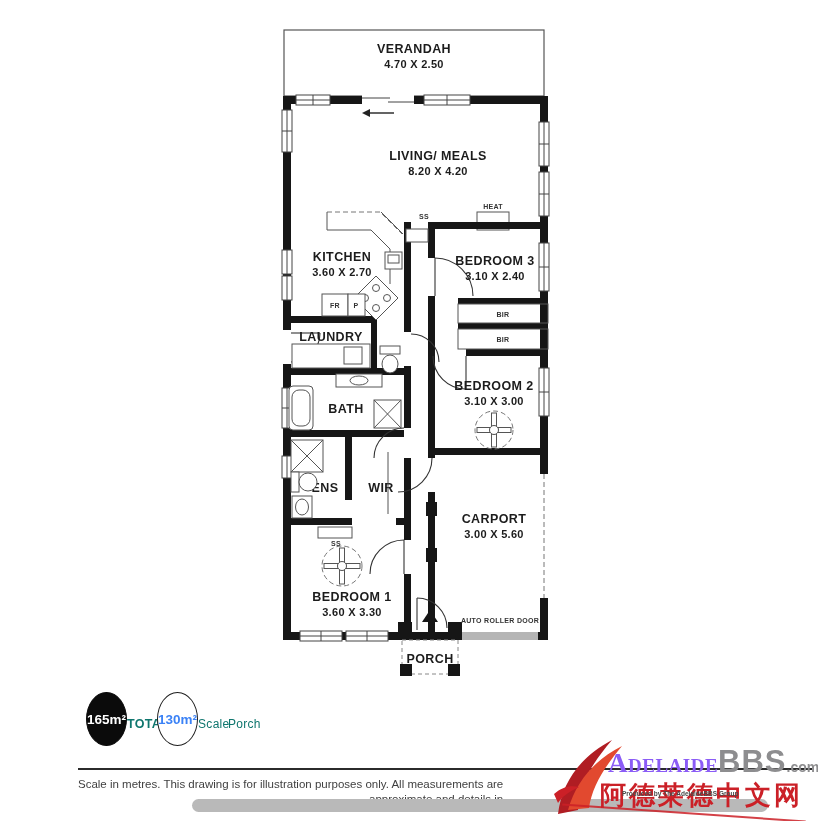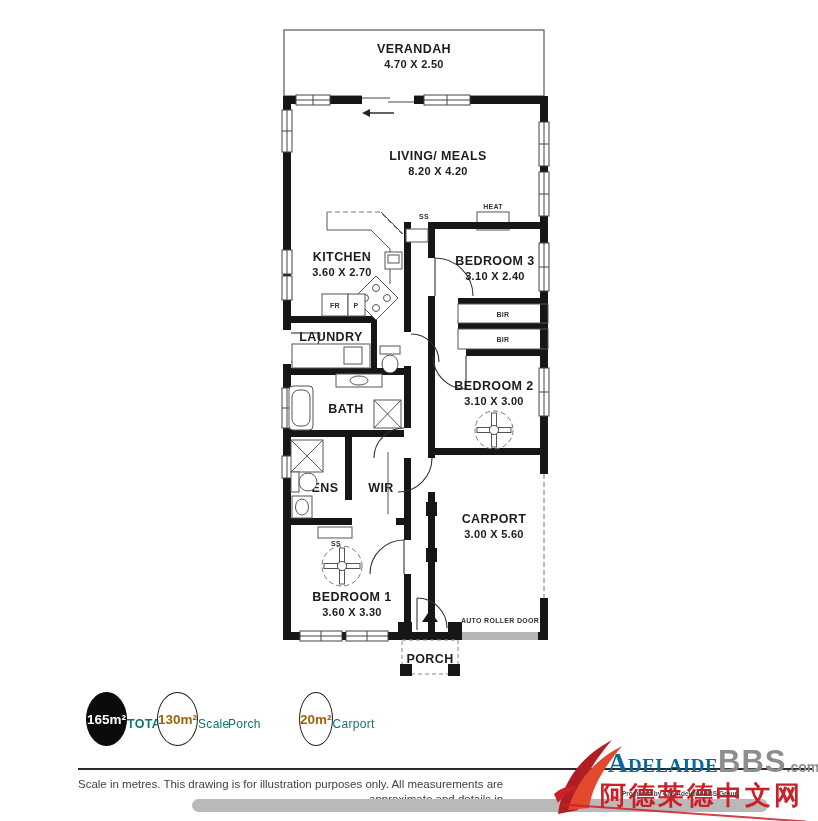--- a/index.html
+++ b/index.html
@@ -13,35 +13,35 @@
   .fix{fill:#ffffff;stroke:#555;stroke-width:1;}
   .fixl{stroke:#555;stroke-width:1;fill:none;}
   .win{fill:#ffffff;stroke:#444;stroke-width:1;}
   .thin{stroke:#444;stroke-width:1;}
   .arc{stroke:#333;stroke-width:1.1;fill:none;}
   .dash{stroke:#777;stroke-width:1;fill:none;stroke-dasharray:5 3;}
 
   .legend{position:absolute;left:86px;top:692px;display:flex;gap:15px;}
   .legend-item{width:56px;display:flex;flex-direction:row;align-items:center;}
   .legend-circle{width:52px;height:52px;border-radius:50%;border:1.5px solid #1d1d1d;background:#fff;
-      display:flex;align-items:center;justify-content:center;font-size:13.5px;font-weight:700;color:#a16207;}
+      display:flex;align-items:center;justify-content:center;font-size:13.5px;font-weight:700;color:#3b82f6;}
   .legend-circle.filled{background:#0b0b0b;color:#ffffff;border-color:#0b0b0b;}
   .legend-label{margin-top:9px;font-size:12px;color:#0f766e;letter-spacing:.3px;}
   .legend-label.total{font-weight:700;font-size:12.5px;}
 
   .divider{position:absolute;left:78px;top:768px;width:734px;height:2px;background:#2b2b2b;}
   .disclaimer{position:absolute;left:78px;top:777px;font-size:11.5px;line-height:15px;color:#3f3f3f;text-align:right;}
   .redact-bar{position:absolute;left:192px;top:799px;width:576px;height:13px;border-radius:6.5px;
       background:#b9b9b9;z-index:5;}
 
   .watermark{position:absolute;left:552px;top:732px;width:266px;height:89px;z-index:6;}
   .wm-flame{position:absolute;left:0;top:0;width:72px;height:88px;}
   .wm-brand{position:absolute;left:56px;top:12px;white-space:nowrap;}
   .wm-adelaide{font-family:"Liberation Serif", serif;font-variant:small-caps;font-weight:700;
-      font-size:27px;color:#0369a1;letter-spacing:.5px;}
+      font-size:27px;color:#8b5cf6;letter-spacing:.5px;}
   .wm-bbs{font-family:"Liberation Sans", sans-serif;font-weight:800;font-size:31px;color:#8d8d8f;letter-spacing:1px;}
   .wm-com{font-size:14px;font-weight:700;color:#8d8d8f;}
   .wm-chinese{position:absolute;left:48px;top:46px;font-size:26px;font-weight:700;color:#cb2027;
       letter-spacing:3px;white-space:nowrap;font-family:"DejaVu Sans", sans-serif;text-align:right;}
   .wm-tagline{position:absolute;left:70px;top:58px;font-size:6.5px;font-weight:700;color:#4a4a4a;
       white-space:nowrap;z-index:7;}
   .wm-line{position:absolute;left:10px;top:80px;width:244px;height:2px;background:#cb2027;
       transform:rotate(4deg);opacity:.85;}
 </style>
 </head>
@@ -274,24 +274,20 @@
     <div class="legend-item">
       <div class="legend-circle filled">165m²</div>
       <div class="legend-label total">TOTAL</div>
     </div>
     <div class="legend-item">
       <div class="legend-circle">130m²</div>
       <div class="legend-label">Scale</div>
     </div>
     <div class="legend-item">
       <div class="legend-label">Porch</div>
-    </div>
-    <div class="legend-item">
-      <div class="legend-circle">20m²</div>
-      <div class="legend-label">Carport</div>
     </div>
   </div>
 
   
   <div class="divider"></div>
   <div class="disclaimer">
     <div>Scale in metres. This drawing is for illustration purposes only. All measurements are</div>
     <div>approximate and details in</div>
   </div>
   <div class="redact-bar"></div>

